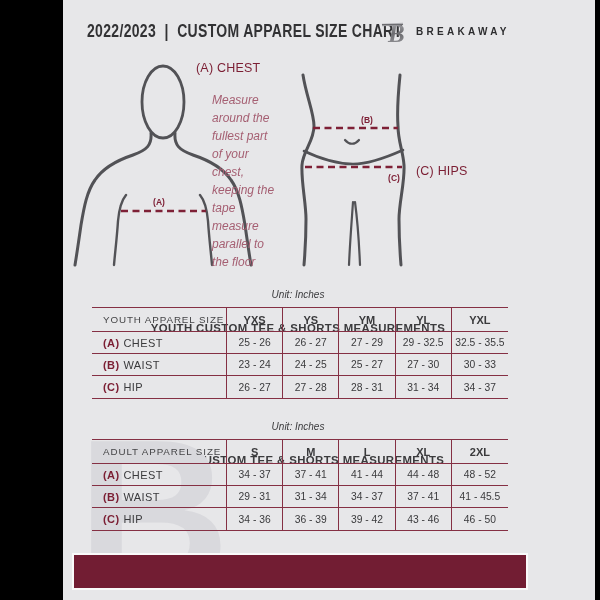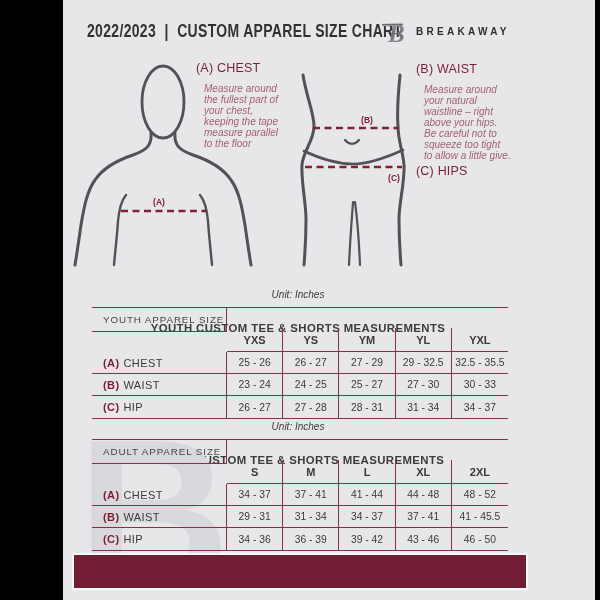--- a/index.html
+++ b/index.html
@@ -26,21 +26,21 @@
   }
   
   .diagram-svg{position:absolute;left:0;top:55px;}
   .marker{font-size:8.5px;font-weight:bold;fill:#7e2036;font-family:"Liberation Sans",sans-serif;}
   
   .instr{position:absolute;}
   .instr h3{
     margin:0 0 7px 0;font-size:12.5px;font-weight:normal;color:#7b1e33;letter-spacing:.2px;
   }
   .instr p{
-    margin:8px;font-size:10px;font-style:italic;line-height:11px;color:#a55f72;
+    margin:16px;font-size:12px;font-style:italic;line-height:18px;color:#a55f72;
   }
   .instr.chest{left:133px;top:61px;width:99px;}
   .instr.waist{left:353px;top:62px;width:103px;}
   .instr.hips{left:353px;top:164px;width:106px;}
   
   .sec-title{
     position:absolute;left:0;width:470px;text-align:center;
     font-size:11.4px;font-weight:bold;color:#3b3b3d;letter-spacing:.4px;margin-top:46px;
   }
   .sec-unit{
@@ -61,21 +61,21 @@
   .cell{
     display:flex;align-items:center;justify-content:center;
     border-bottom:1.4px solid #853044;border-right:1.4px solid #853044;
     height:22px;box-sizing:border-box;color:#3a3a3c;
   }
   .cell:nth-child(6n){border-right:none;}
   .cell.lastrow{border-bottom:none;}
   .cell.head{height:24px;}
   .cell.c0{justify-content:flex-start;padding-left:11px;}
   .cell.head.c0{font-size:9.8px;letter-spacing:.9px;color:#454547;}
-  .cell.head.sz{font-size:11px;font-weight:bold;margin-top:20px;}
+  .cell.head.sz{font-size:11px;font-weight:bold;}
   .cell.val{font-size:10.3px;}
   .cell.lab{font-size:11px;letter-spacing:.4px;}
   .cell.lab .key{color:#7b1e33;font-weight:bold;margin-right:4px;}
   
   .watermark{
     position:absolute;left:14px;top:408px;z-index:1;
     font-size:212px;line-height:1;font-weight:bold;color:#d9d9dd;
   }
   .footer-bar{
     position:absolute;left:9px;top:553px;width:456px;height:37px;
@@ -124,24 +124,20 @@
     </g>
     <text class="marker" x="96" y="150" text-anchor="middle">(A)</text>
     <text class="marker" x="304" y="68" text-anchor="middle">(B)</text>
     <text class="marker" x="331" y="126" text-anchor="middle">(C)</text>
   </svg>
 
   <div class="instr chest">
     <h3>(A) CHEST</h3>
     <p>Measure around the fullest part of your chest, keeping the tape measure parallel to the floor</p>
   </div>
-  <div class="instr waist">
-    <h3>(B) WAIST</h3>
-    <p>Measure around your natural waistline – right above your hips. Be careful not to squeeze too tight to allow a little give.</p>
-  </div>
   <div class="instr hips">
     <h3>(C) HIPS</h3>
   </div>
 
   <div class="watermark">B</div>
 
   <div class="sec-title y-title">YOUTH CUSTOM TEE &amp; SHORTS MEASUREMENTS</div>
   <div class="sec-unit y-unit">Unit: Inches</div>
   <div class="size-table y-table" id="youth-table">
       <div class="cell head c0">YOUTH APPAREL SIZE</div>

